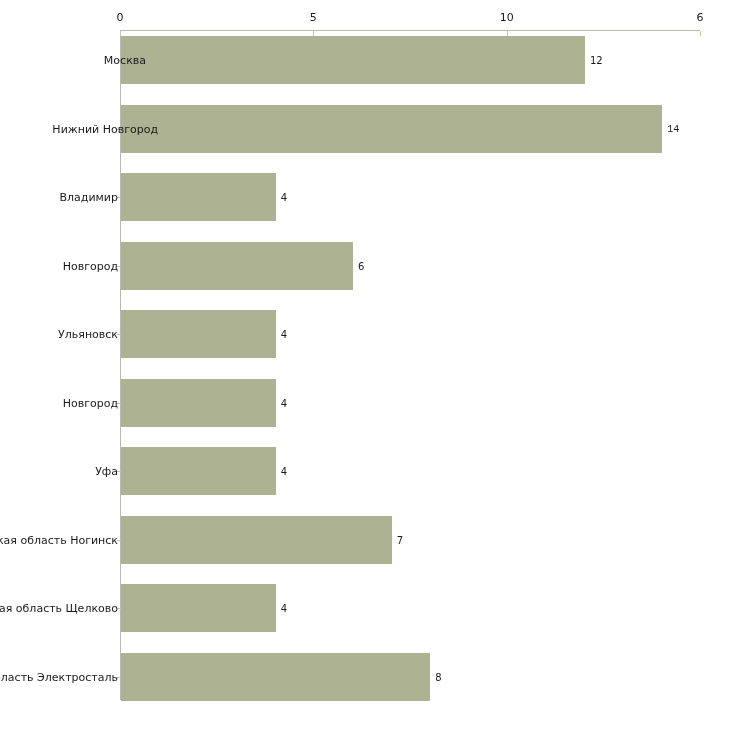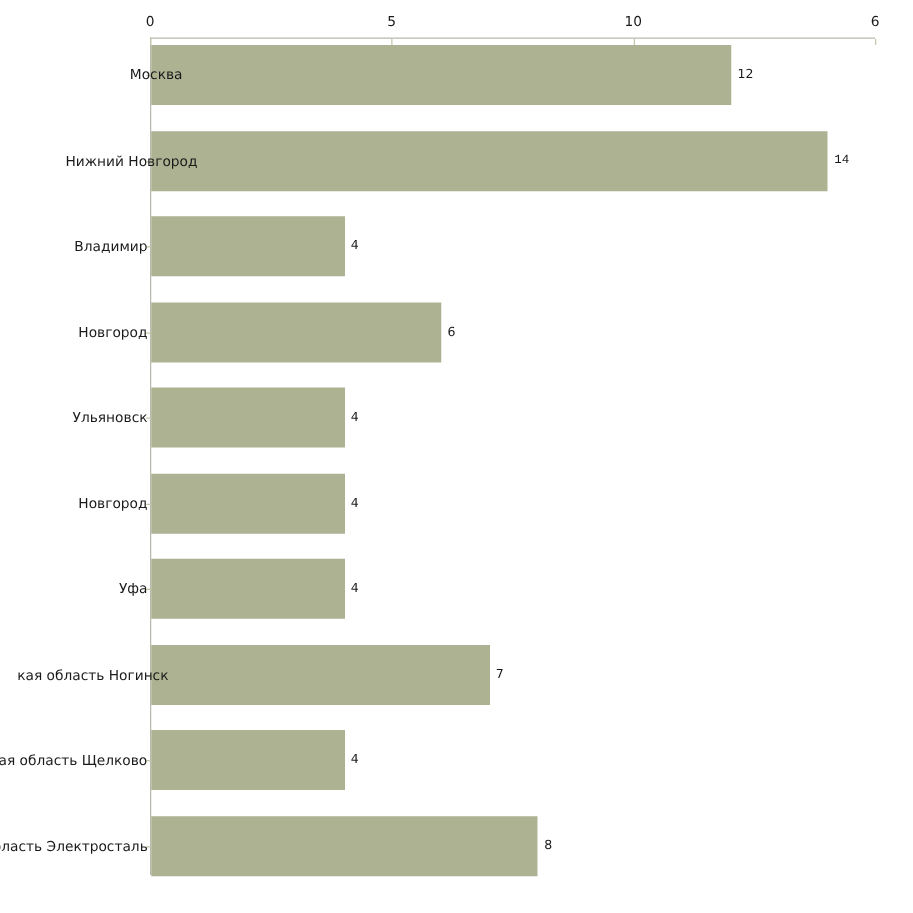--- a/index.html
+++ b/index.html
@@ -126,18 +126,18 @@
       <div class="bar-value" style="left: 435.333px; top: 676.5px;">8</div>
     </div>
   <div id="catlabels">
       <div class="cat-label-wrap" style="top: 60px; padding-left: 28px;"><span>Москва</span></div>
       <div class="cat-label-wrap" style="top: 128.5px; margin-left: 40px;"><span>Нижний Новгород</span></div>
       <div class="cat-label-wrap" style="top: 197px;"><span>Владимир</span></div>
       <div class="cat-label-wrap" style="top: 265.5px;"><span>Новгород</span></div>
       <div class="cat-label-wrap" style="top: 334px;"><span>Ульяновск</span></div>
       <div class="cat-label-wrap" style="top: 402.5px;"><span>Новгород</span></div>
       <div class="cat-label-wrap" style="top: 471px;"><span>Уфа</span></div>
-      <div class="cat-label-wrap" style="top: 539.5px; padding-left: 17px;"><span>кая область Ногинск</span></div>
+      <div class="cat-label-wrap" style="top: 539.5px;"><span>кая область Ногинск</span></div>
       <div class="cat-label-wrap" style="top: 608px;"><span>кая область Щелково</span></div>
       <div class="cat-label-wrap" style="top: 676.5px;"><span>бласть Электросталь</span></div>
     </div>
 
 </div>
 
 </body></html>

